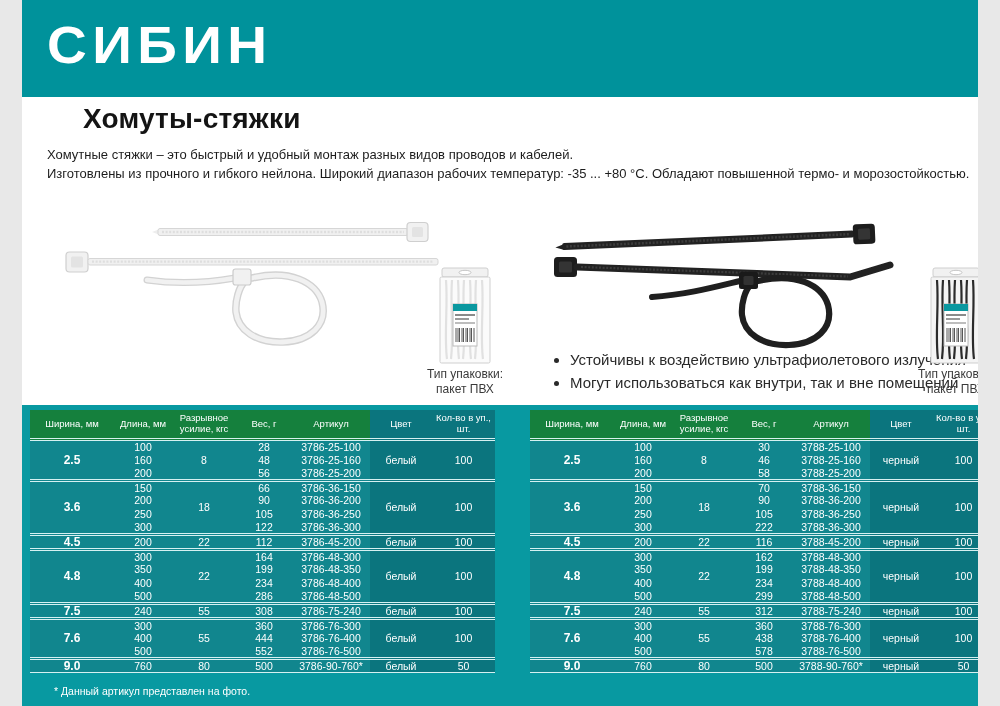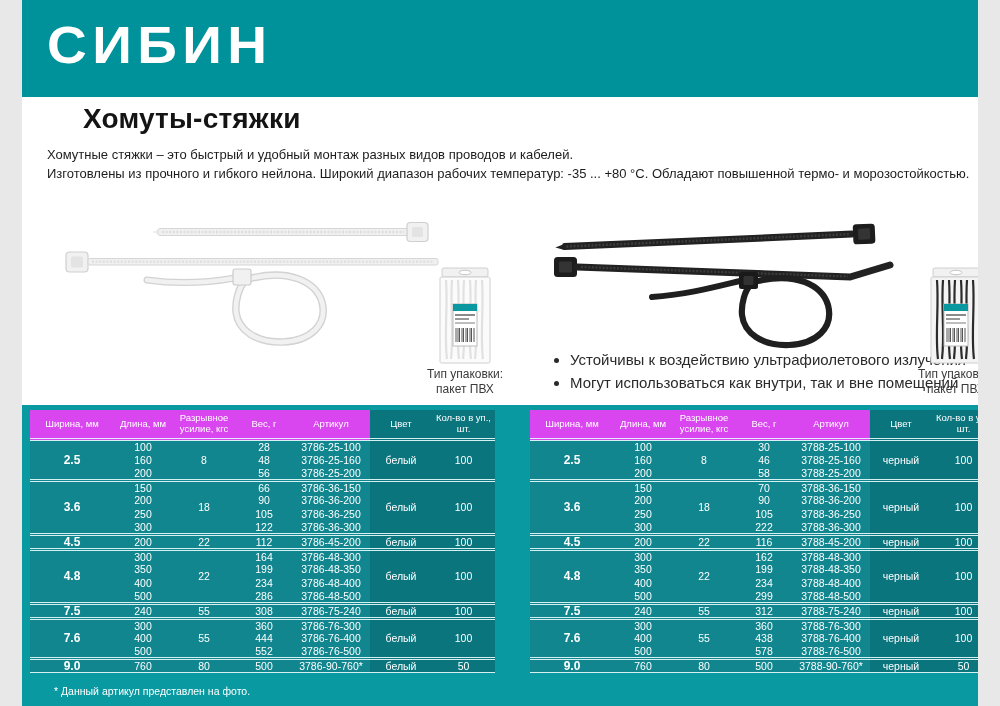--- a/index.html
+++ b/index.html
@@ -24,21 +24,21 @@
   .bullets li { font-size:15px; line-height:22px; margin-bottom:1px; }
 
   
   .band-bottom { position:absolute; left:0; top:405px; width:1000px; height:301px; background:#0899A1; }
 
   
   table.spec { position:absolute; top:410px; width:465px; border-collapse:collapse; table-layout:fixed;
                color:#ffffff; border-bottom:1px solid rgba(225,247,248,0.95); }
   #table-white { left:8px; }
   #table-black { left:508px; }
-  .spec th { background:#d946ef; font-weight:normal; font-size:9.5px; line-height:11px; height:28px;
+  .spec th { background:#15803d; font-weight:normal; font-size:9.5px; line-height:11px; height:28px;
              vertical-align:middle; text-align:center; padding:2px 1px 4px;
              border-bottom:1.5px solid rgba(225,247,248,0.95); }
   .spec td { background:#11868E; font-size:10.5px; text-align:center; vertical-align:middle;
              height:13.5px; line-height:12px; padding:0 1px; }
   .spec th.dark, .spec td.dark { background:#0B757E; }
   .spec td.wcol { font-weight:bold; font-size:12px; }
   .spec tr.grp td { border-top:3px double rgba(225,247,248,0.95); }
 
   
   .note1 { position:absolute; left:27px; top:665px; color:#ffffff; font-size:10.5px; }

